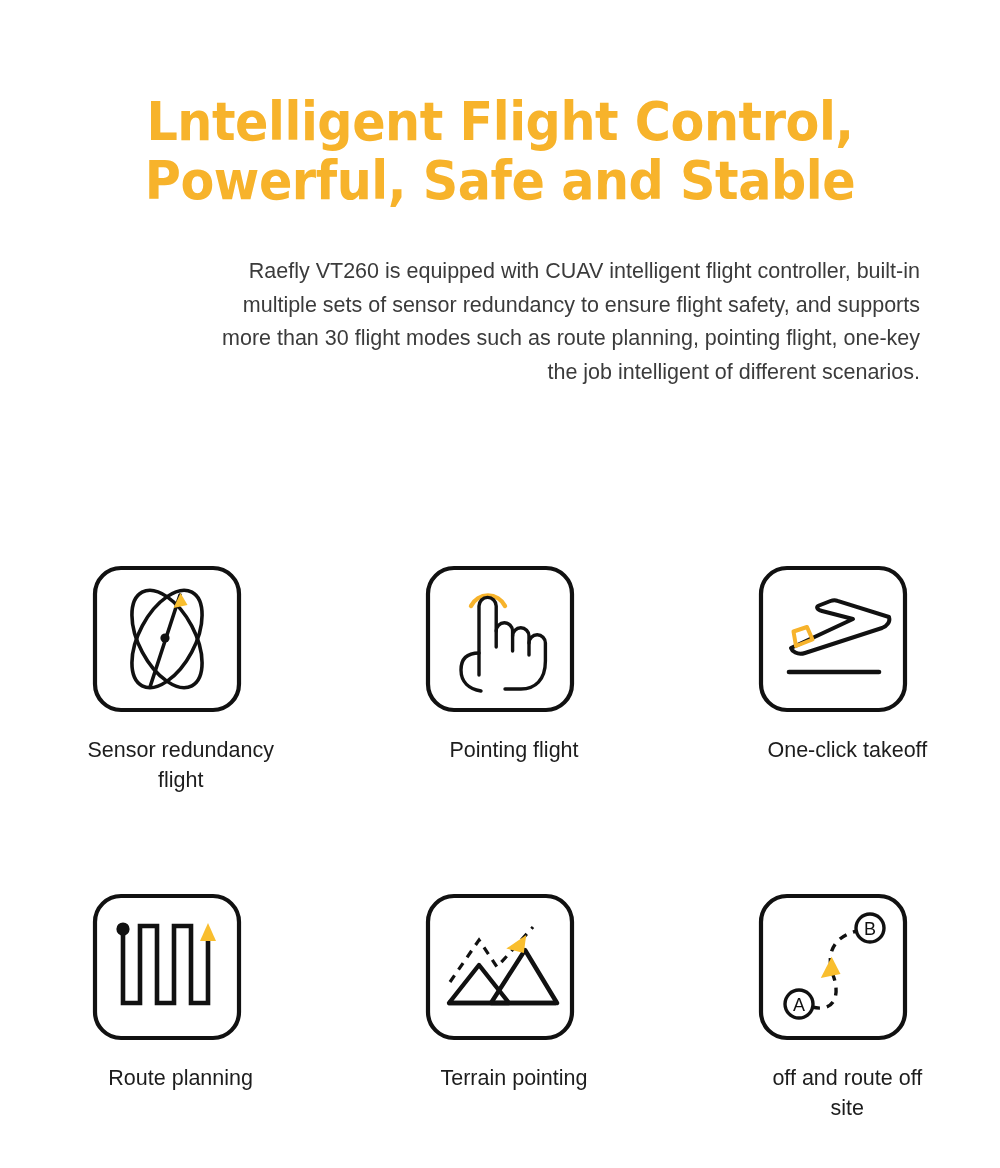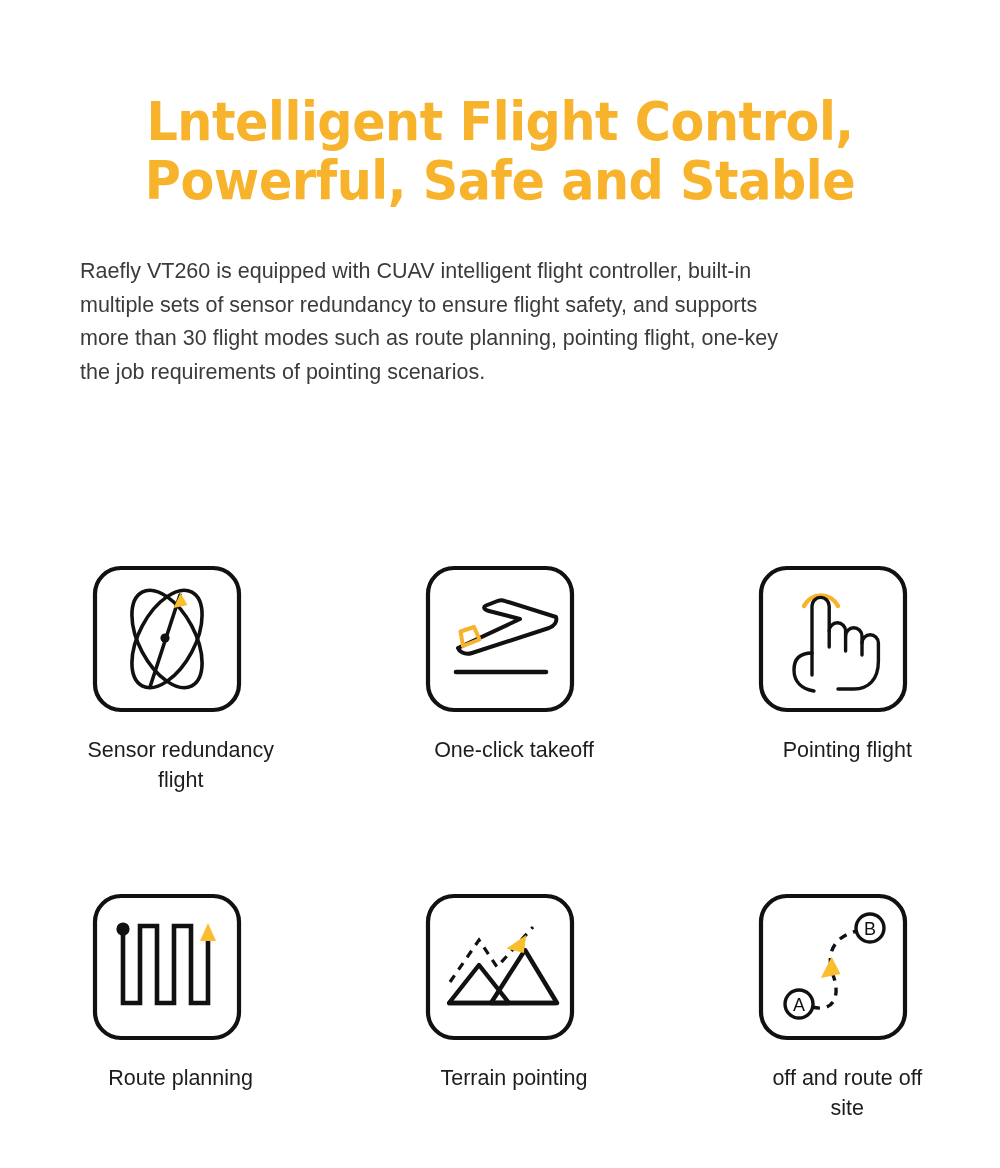--- a/index.html
+++ b/index.html
@@ -42,21 +42,21 @@
     transform: scaleX(0.93);
     transform-origin: center center;
   }
 
   
   .desc-block {
     position: absolute;
     top: 255px;
     left: 80px;
     width: 840px;
-    text-align: left;
+    text-align: right;
   }
   .desc-line {
     font-family: "Liberation Sans", sans-serif;
     font-size: 21.5px;
     line-height: 33.5px;
     color: #3b3b3b;
     white-space: nowrap;
   }
 
   
@@ -105,73 +105,73 @@
 
   <div class="title-block">
     <div class="title-line">Lntelligent Flight Control,</div>
     <div class="title-line">Powerful, Safe and Stable</div>
   </div>
 
   <div class="desc-block">
     <div class="desc-line">Raefly VT260 is equipped with CUAV intelligent flight controller, built-in</div>
     <div class="desc-line">multiple sets of sensor redundancy to ensure flight safety, and supports</div>
     <div class="desc-line">more than 30 flight modes such as route planning, pointing flight, one-key</div>
-    <div class="desc-line">the job requirements of pointing scenarios.</div>
+    <div class="desc-line">the job intelligent of different scenarios.</div>
   </div>
 
   <div class="grid">
 
     <div class="grid-row row-1">
 
       <div class="cell">
         <svg class="icon-box" viewBox="0 0 150 148">
           <rect x="3" y="3" width="144" height="142" rx="26" ry="26" fill="none" stroke="#111111" stroke-width="4.2"></rect>
           <g fill="none" stroke="#111111" stroke-width="3.6" stroke-linecap="round">
             <ellipse cx="75" cy="74" rx="28" ry="53" transform="rotate(28 75 74)"></ellipse>
             <ellipse cx="75" cy="74" rx="28" ry="53" transform="rotate(-28 75 74)"></ellipse>
             <line x1="58" y1="122" x2="88" y2="30"></line>
           </g>
           <circle cx="73" cy="73" r="4.6" fill="#111111"></circle>
           <path d="M88.5 28 L95.5 40 L81.5 43 Z" fill="#F9BE2E"></path>
         </svg>
         <div class="cell-label">
           <span class="lbl-1">Sensor redundancy</span>
           <span class="lbl-2">flight</span>
-        </div>
-      </div>
-
-      <div class="cell">
-        <svg class="icon-box" viewBox="0 0 150 148">
-          <rect x="3" y="3" width="144" height="142" rx="26" ry="26" fill="none" stroke="#111111" stroke-width="4.2"></rect>
-          <path d="M131 52 C132.5 57 129 61 124 63 L47 88 C39 90.5 34 86 33 83 L95 54 L64 46 C58.5 44.5 58 42 61 40.5 L72.5 36 C75 35 77.5 35 79.5 35.8 Z" fill="#ffffff" stroke="#111111" stroke-width="4" stroke-linejoin="round"></path>
-          <path d="M35.5 66.5 L49 62 L54.5 74.5 L38 81 Z" fill="none" stroke="#F7B32B" stroke-width="4" stroke-linejoin="round"></path>
-          <line x1="31" y1="107" x2="121" y2="107" stroke="#111111" stroke-width="4.6" stroke-linecap="round"></line>
-        </svg>
-        <div class="cell-label">
-          <span class="lbl-1">One-click takeoff</span>
         </div>
       </div>
 
       <div class="cell">
         <svg class="icon-box" viewBox="0 0 150 148">
           <rect x="3" y="3" width="144" height="142" rx="26" ry="26" fill="none" stroke="#111111" stroke-width="4.2"></rect>
           <path d="M46 41 A19 19 0 0 1 80 41" fill="none" stroke="#F7B32B" stroke-width="4.4" stroke-linecap="round"></path>
           <g fill="none" stroke="#111111" stroke-width="3.4" stroke-linecap="round" stroke-linejoin="round">
             <path d="M54 110 L54 41 A8.6 8.6 0 0 1 71.2 41 L71.2 82"></path>
             <path d="M71.2 66 A8.2 8.2 0 0 1 87.6 66 L87.6 86"></path>
             <path d="M87.6 71 A8.2 8.2 0 0 1 104 71 L104 90"></path>
             <path d="M104 78 A8.2 8.2 0 0 1 120.4 78 L120.4 96 C120.4 115 110 124 96 124 L80 124"></path>
             <path d="M54 88 C42 88 36 94 36 105 C36 117 44 124 56 126"></path>
           </g>
         </svg>
         <div class="cell-label">
           <span class="lbl-1">Pointing flight</span>
         </div>
       </div>
 
+      <div class="cell">
+        <svg class="icon-box" viewBox="0 0 150 148">
+          <rect x="3" y="3" width="144" height="142" rx="26" ry="26" fill="none" stroke="#111111" stroke-width="4.2"></rect>
+          <path d="M131 52 C132.5 57 129 61 124 63 L47 88 C39 90.5 34 86 33 83 L95 54 L64 46 C58.5 44.5 58 42 61 40.5 L72.5 36 C75 35 77.5 35 79.5 35.8 Z" fill="#ffffff" stroke="#111111" stroke-width="4" stroke-linejoin="round"></path>
+          <path d="M35.5 66.5 L49 62 L54.5 74.5 L38 81 Z" fill="none" stroke="#F7B32B" stroke-width="4" stroke-linejoin="round"></path>
+          <line x1="31" y1="107" x2="121" y2="107" stroke="#111111" stroke-width="4.6" stroke-linecap="round"></line>
+        </svg>
+        <div class="cell-label">
+          <span class="lbl-1">One-click takeoff</span>
+        </div>
+      </div>
+
     </div>
 
     <div class="grid-row row-2">
 
       <div class="cell">
         <svg class="icon-box" viewBox="0 0 150 148">
           <rect x="3" y="3" width="144" height="142" rx="26" ry="26" fill="none" stroke="#111111" stroke-width="4.2"></rect>
           <path d="M31 38 L31 110 L48 110 L48 33 L65 33 L65 110 L82 110 L82 33 L99 33 L99 110 L116 110 L116 45" fill="none" stroke="#111111" stroke-width="4.6" stroke-linejoin="miter" stroke-linecap="butt"></path>
           <circle cx="31" cy="36" r="6.6" fill="#111111"></circle>
           <path d="M116 30 L124 48 L108 48 Z" fill="#F9BE2E"></path>

